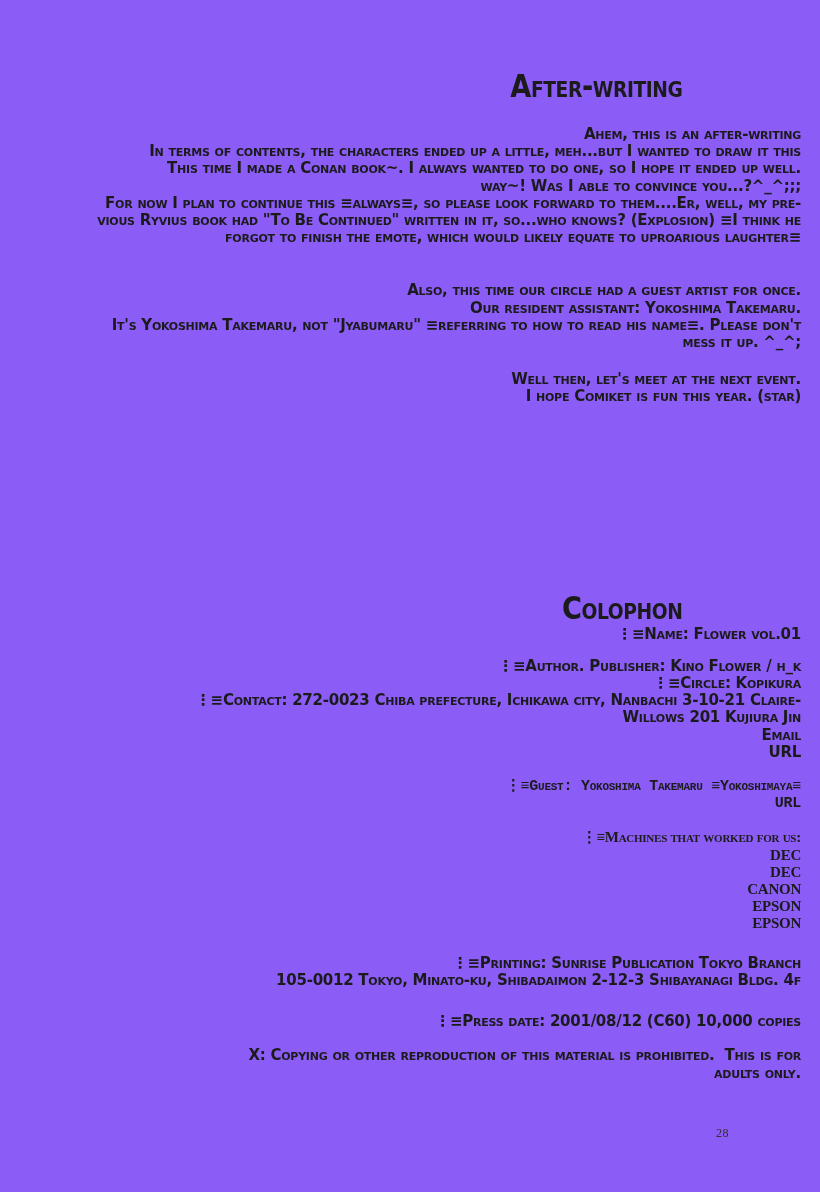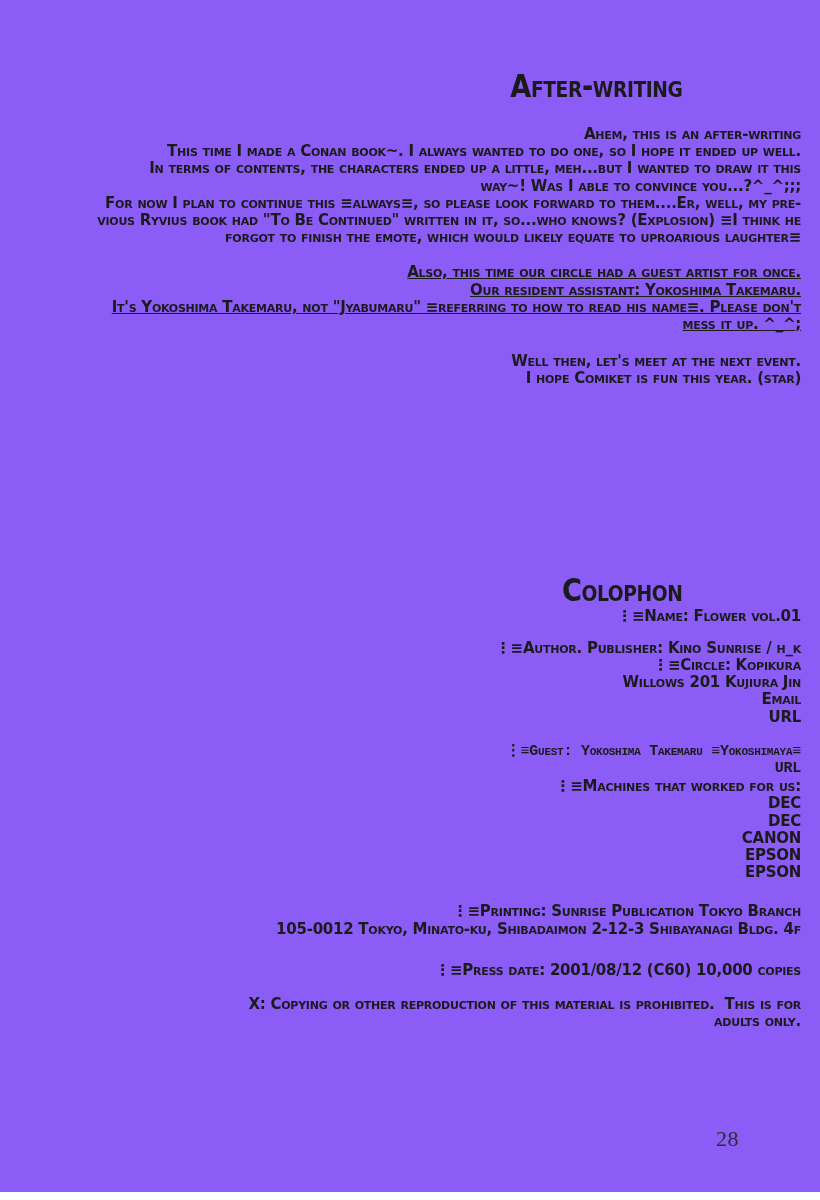--- a/index.html
+++ b/index.html
@@ -30,51 +30,51 @@
     transform-origin:0 50%;
     white-space:nowrap;
   }
   .para{
     font-size:15px;
     line-height:17.2px;
     letter-spacing:-0.25px;
   }
   .para .line{white-space:nowrap;}
   .p1{margin-top:24px;}
-  .p2{margin-top:18px;text-decoration:underline;}
+  .p2{margin-top:36px;}
   .p3{margin-top:20px;}
   .colophon{margin-top:186px;}
   .name-line{margin-top:2px;}
   .blk1{margin-top:15px;}
   .blk2{margin-top:17px;font-family:Liberation Mono, monospace;}
-  .blk3{margin-top:1px;}
+  .blk3{margin-top:17px;font-family:Liberation Serif, serif;}
   .blk4{margin-top:22px;}
   .blk5{margin-top:24px;}
   .blk6{margin-top:17px;}
   .page-number{
     position:absolute;
     left:716px;top:1126px;
     font-family:"Liberation Serif", serif;
-    font-size:22px;
+    font-size:12px;
     color:#2e2e2e;
     letter-spacing:0.5px;
   }
 </style>
 </head>
 <body>
 
 <div class="sheet">
   <div class="content comic">
 
     <h1 class="sec-title">After-writing</h1>
 
     <div class="para p1">
         <div class="line">Ahem, this is an after-writing</div>
+        <div class="line">In terms of contents, the characters ended up a little, meh...but I wanted to draw it this</div>
         <div class="line">This time I made a Conan book~. I always wanted to do one, so I hope it ended up well.</div>
-        <div class="line">In terms of contents, the characters ended up a little, meh...but I wanted to draw it this</div>
         <div class="line">way~! Was I able to convince you...?^_^;;;</div>
         <div class="line">For now I plan to continue this ≡always≡, so please look forward to them....Er, well, my pre-</div>
         <div class="line">vious Ryvius book had "To Be Continued" written in it, so...who knows? (Explosion) ≡I think he</div>
         <div class="line">forgot to finish the emote, which would likely equate to uproarious laughter≡</div>
       </div>
     <div class="para p2">
         <div class="line">Also, this time our circle had a guest artist for once.</div>
         <div class="line">Our resident assistant: Yokoshima Takemaru.</div>
         <div class="line">It's Yokoshima Takemaru, not "Jyabumaru" ≡referring to how to read his name≡. Please don't</div>
         <div class="line">mess it up. ^_^;</div>
@@ -83,22 +83,23 @@
         <div class="line">Well then, let's meet at the next event.</div>
         <div class="line">I hope Comiket is fun this year. (star)</div>
       </div>
 
     <div class="colophon">
       <h1 class="sec-title">Colophon</h1>
       <div class="para name-line">
         <div class="line">⋮≡Name: Flower vol.01</div>
       </div>
       <div class="para blk1">
-          <div class="line">⋮≡Author. Publisher: Kino Sunrise / h_k</div>
+          <div class="line">⋮≡Author. Publisher: Kino Flower / h_k</div>
           <div class="line">⋮≡Circle: Kopikura</div>
+          <div class="line">⋮≡Contact: 272-0023 Chiba prefecture, Ichikawa city, Nanbachi 3-10-21 Claire-</div>
           <div class="line">Willows 201 Kujiura Jin</div>
           <div class="line">Email</div>
           <div class="line">URL</div>
         </div>
       <div class="para blk2">
           <div class="line">⋮≡Guest: Yokoshima Takemaru ≡Yokoshimaya≡</div>
           <div class="line">URL</div>
         </div>
       <div class="para blk3">
           <div class="line">⋮≡Machines that worked for us:</div>

